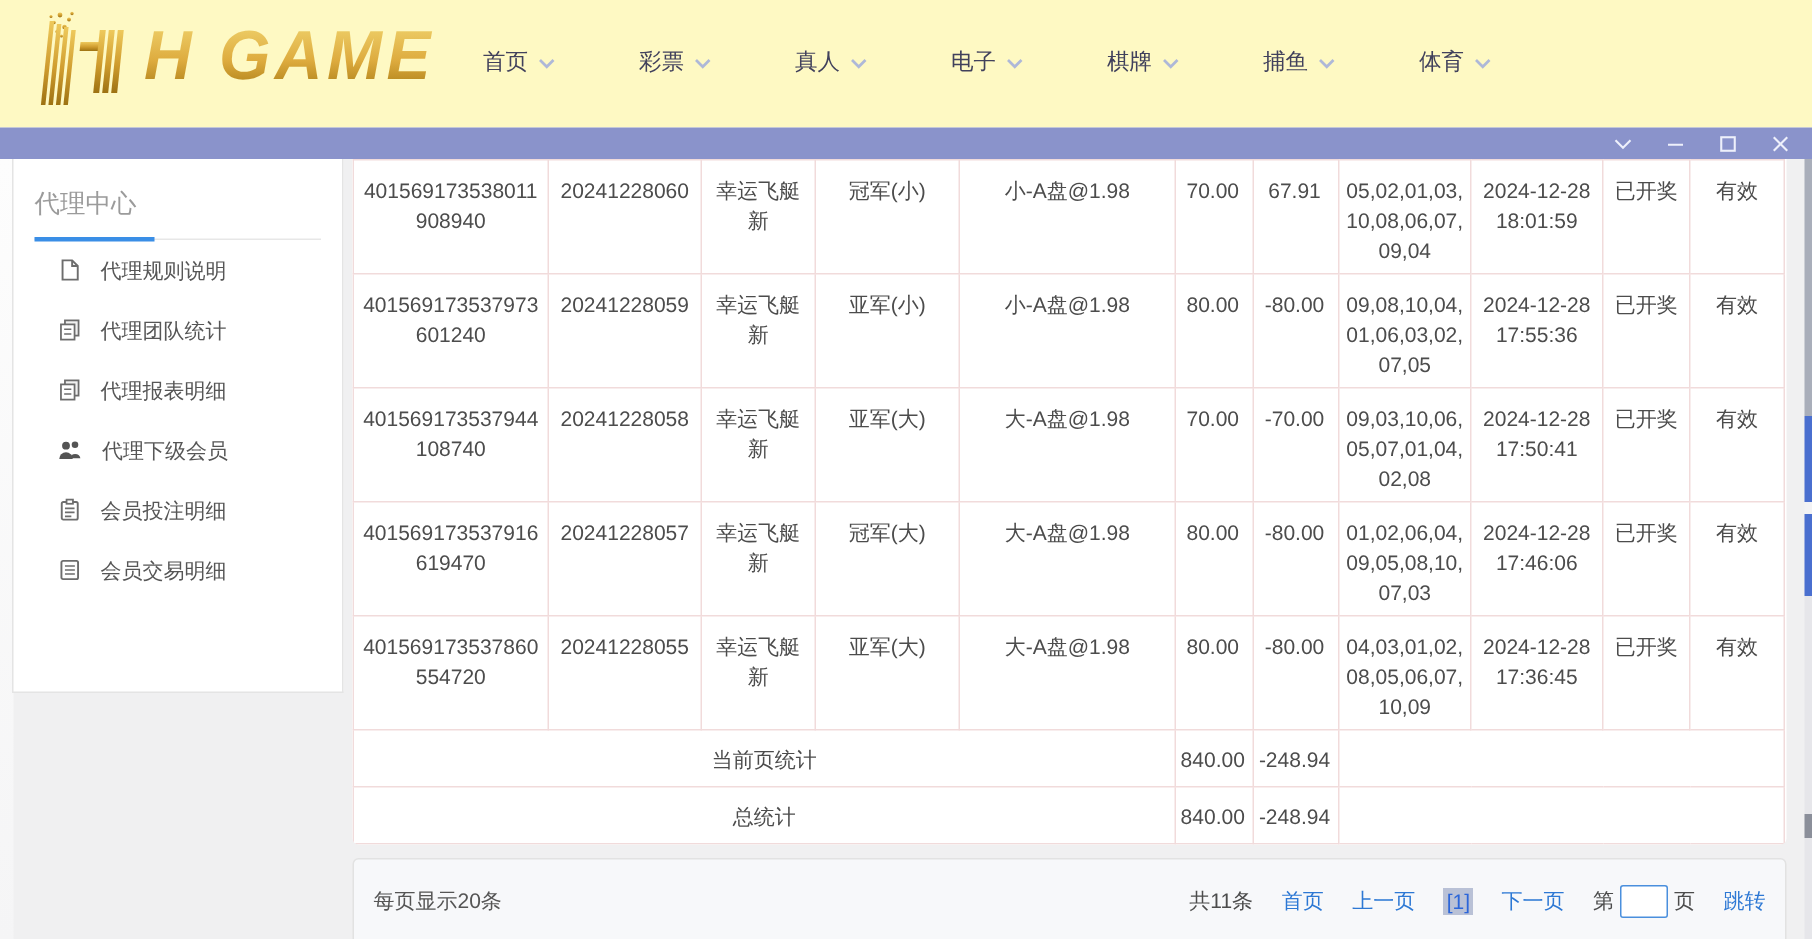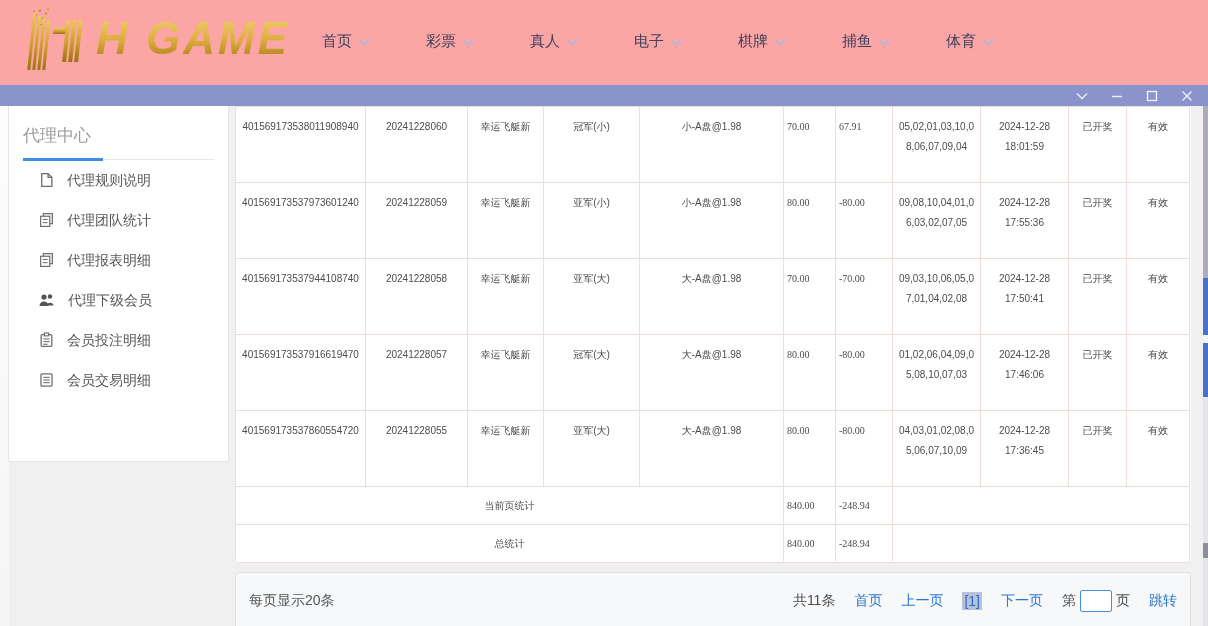--- a/index.html
+++ b/index.html
@@ -2,21 +2,21 @@
 <html><head>
 <meta charset="utf-8">
 <style>
   html,body{margin:0;padding:0;}
   body{
     width:1208px;height:626px;overflow:hidden;position:relative;
     font-family:"Liberation Sans","DejaVu Sans",sans-serif;
     background:#ffffff;
   }
   
-  .top-header{position:absolute;top:0;left:0;width:1208px;height:85px;background:#fca5a5;}
+  .top-header{position:absolute;top:0;left:0;width:1208px;height:85px;background:#fef9c3;}
   .logo{position:absolute;left:10px;top:6px;display:flex;align-items:center;gap:4px;}
   .logo-text{
     font-size:44px;font-weight:bold;font-style:italic;letter-spacing:3px;
     background:linear-gradient(180deg,#f2d671 0%,#ddab3e 55%,#a2760f 100%);
     -webkit-background-clip:text;background-clip:text;color:transparent;
     transform:scaleY(1.05);
   }
   .nav{position:absolute;left:322px;top:32px;display:flex;gap:56px;}
   .nav-item{display:inline-flex;align-items:center;gap:7px;font-size:15px;color:#41415c;cursor:pointer;}
   .nav-item svg{margin-top:2px;}
@@ -32,26 +32,26 @@
     border:1px solid #e4e4e4;border-top:none;box-sizing:border-box;}
   .sidebar-title{margin:18px 14px 12px 14px;font-size:17px;color:#9b9b9b;padding-bottom:12px;
     border-bottom:1px solid #e7e7e7;position:relative;}
   .sidebar-title::after{content:"";position:absolute;left:0;bottom:-2px;width:80px;height:3px;background:#3a8ee6;}
   .menu{list-style:none;margin:8px 0 0 0;padding:0;}
   .menu li{height:40px;display:flex;align-items:flex-start;gap:13px;padding-left:30px;font-size:14px;color:#565656;cursor:pointer;}
   .menu li svg{flex:0 0 auto;}
   
   .table-card{position:absolute;left:235px;top:0;width:956px;background:#fff;
     border-radius:0 0 4px 4px;overflow:hidden;}
-  table.bets{border-collapse:collapse;table-layout:fixed;width:954px;font-size:10px;color:#4c4c4c;}
+  table.bets{border-collapse:collapse;table-layout:fixed;width:954px;font-size:14px;color:#4c4c4c;}
   table.bets td{border:1px solid #f1dbdb;text-align:center;vertical-align:top;
     padding:10px 3px 2px 3px;line-height:20px;word-break:break-all;}
   table.bets tr.data-row{height:76px;}
   table.bets td.time-cell{word-break:normal;}
-  table.bets td.num{text-align:left;padding-right:5px;font-family:Liberation Serif, serif;}
+  table.bets td.num{text-align:center;padding-right:5px;}
   table.bets tr.summary-row{height:38px;}
   table.bets tr.summary-row td{vertical-align:middle;padding:2px 3px;}
   table.bets tr.summary-row td.num{padding-right:5px;}
   
   .footer-bar{position:absolute;left:235px;top:466px;width:956px;height:58px;background:#f7f8fa;
     border:1px solid #e2e2e2;border-radius:4px;box-sizing:border-box;
     display:flex;align-items:center;justify-content:space-between;padding:0 13px;font-size:14px;color:#555;}
   .pager{display:flex;align-items:center;gap:19px;}
   .pager .plain{color:#4c4c4c;}
   .pager .link{color:#2d78d4;cursor:pointer;}

